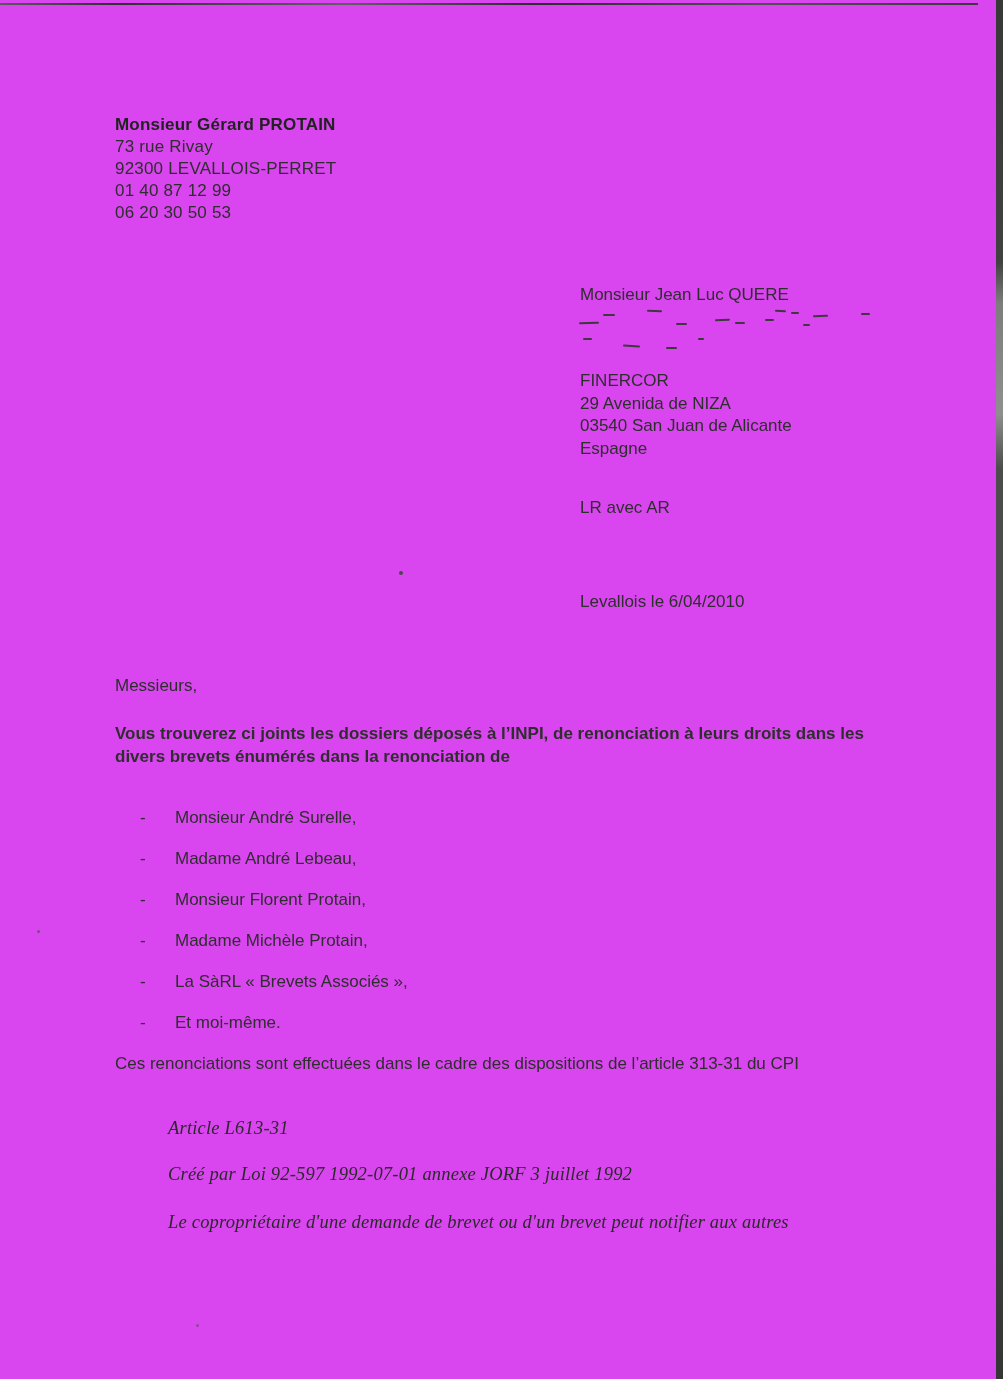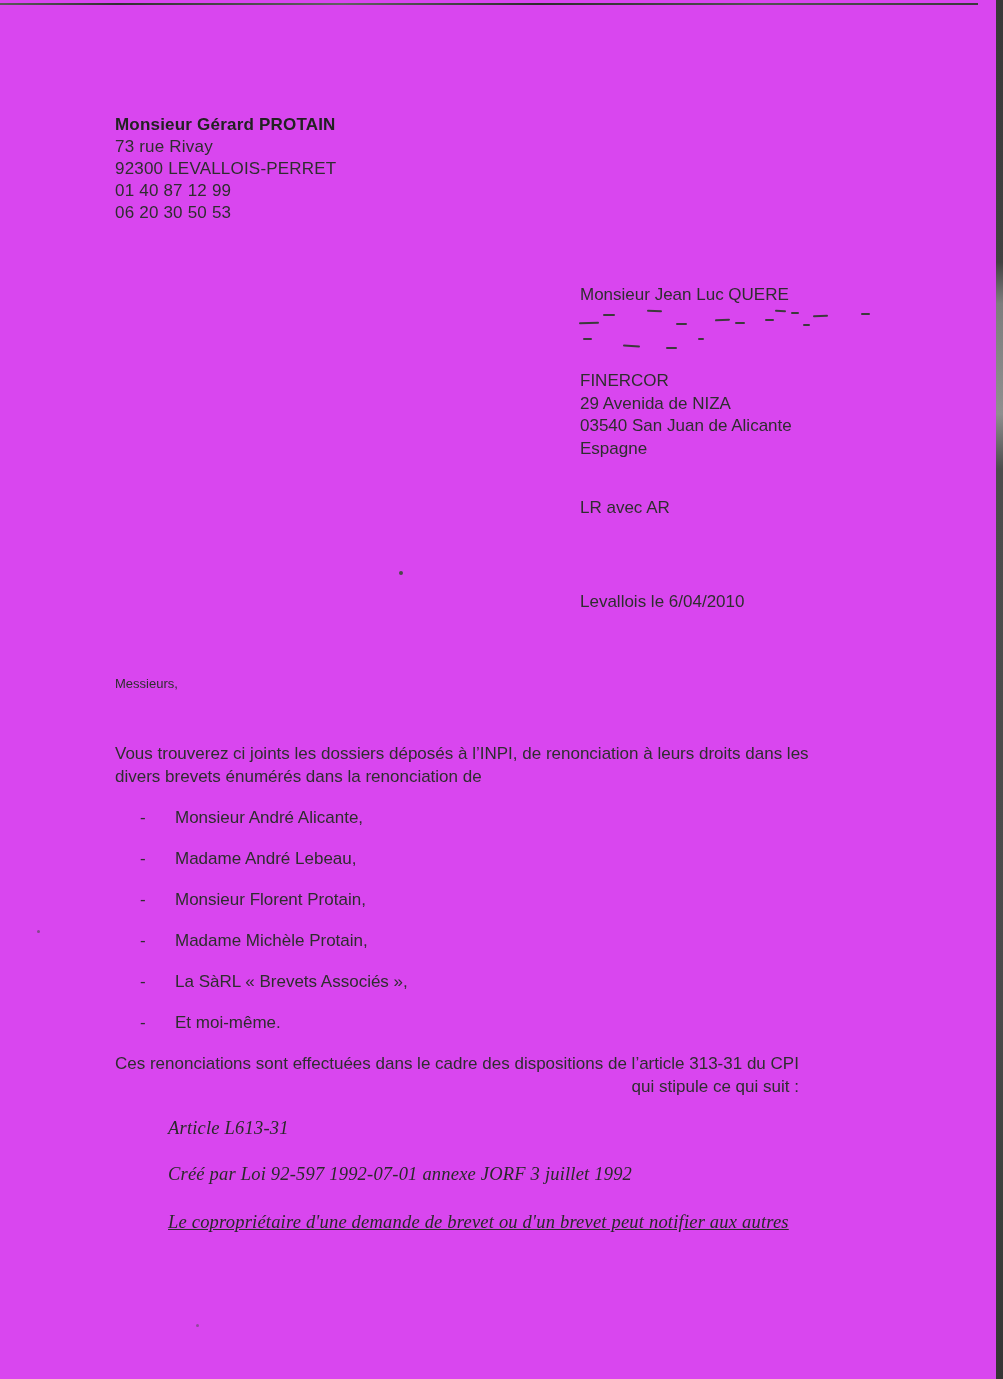--- a/index.html
+++ b/index.html
@@ -17,32 +17,32 @@
 
   
   .sender{position:absolute;left:115px;top:114px;font-size:17px;line-height:22px;letter-spacing:.2px;}
   .sender-name{font-weight:bold;color:#222;}
   .recipient-name{position:absolute;left:580px;top:285px;font-size:17px;}
   .redaction{position:absolute;left:575px;top:306px;width:300px;height:52px;}
   .smudge{position:absolute;background:#3b3b3b;height:2px;border-radius:1px;}
   .recipient-addr{position:absolute;left:580px;top:370px;font-size:17px;line-height:22.5px;}
   .mail-mode{position:absolute;left:580px;top:470px;font-size:17px;margin-top:28px;}
   .dateline{position:absolute;left:580px;top:592px;font-size:17px;}
-  .salutation{position:absolute;left:115px;top:676px;font-size:13px;}
+  .salutation{position:absolute;left:115px;top:676px;font-size:17px;}
   .para{position:absolute;font-size:17px;line-height:23px;}
-  .intro{left:115px;top:742px;}
+  .intro{left:115px;top:722px;font-weight:bold;}
   .cpi{left:115px;top:1052px;text-align:right;}
   .list{position:absolute;left:140px;top:808px;font-size:17px;}
   .list-item{display:flex;margin-bottom:19px;height:22px;align-items:flex-start;}
   .list-dash{width:35px;flex:0 0 35px;}
   .quote{position:absolute;left:168px;font-family:"Liberation Serif",serif;
     font-style:italic;font-size:18.5px;color:#2a2a2a;letter-spacing:.2px;}
   .q1{top:1118px;font-family:Liberation Serif, serif;}
   .q2{top:1164px;}
-  .qbody{top:1210px;width:700px;line-height:24px;text-decoration:underline;}
+  .qbody{top:1210px;width:700px;line-height:24px;}
 </style>
 </head>
 <body>
 
 <div class="page">
 
   <div class="topline"></div>
   <div class="edgestrip"></div>
   <div class="speck" style="left:399px;top:571px;width:4px;height:4px;"></div>
   <div class="speck" style="left:37px;top:930px;width:3px;height:3px;opacity:.6;"></div>
@@ -91,21 +91,21 @@
   <div class="salutation">Messieurs,</div>
 
   <div class="para intro">
     <div>Vous trouverez ci joints les dossiers déposés à l’INPI, de renonciation à leurs droits dans les</div>
     <div>divers brevets énumérés dans la renonciation de</div>
   </div>
 
   <div class="list">
     <div class="list-item">
       <span class="list-dash">-</span>
-      <span>Monsieur André Alicante,</span>
+      <span>Monsieur André Surelle,</span>
     </div>
     <div class="list-item">
       <span class="list-dash">-</span>
       <span>Madame André Lebeau,</span>
     </div>
     <div class="list-item">
       <span class="list-dash">-</span>
       <span>Monsieur Florent Protain,</span>
     </div>
     <div class="list-item">
@@ -117,21 +117,20 @@
       <span>La SàRL « Brevets Associés »,</span>
     </div>
     <div class="list-item">
       <span class="list-dash">-</span>
       <span>Et moi-même.</span>
     </div>
   </div>
 
   <div class="para cpi">
     <div>Ces renonciations sont effectuées dans le cadre des dispositions de l’article 313-31 du CPI</div>
-    <div>qui stipule ce qui suit :</div>
   </div>
 
   <div class="quote q1">Article L613-31</div>
   <div class="quote q2">Créé par Loi 92-597 1992-07-01 annexe JORF 3 juillet 1992</div>
   <div class="quote qbody">
     <div>Le copropriétaire d'une demande de brevet ou d'un brevet peut notifier aux autres</div>
   </div>
 
 </div>
 

